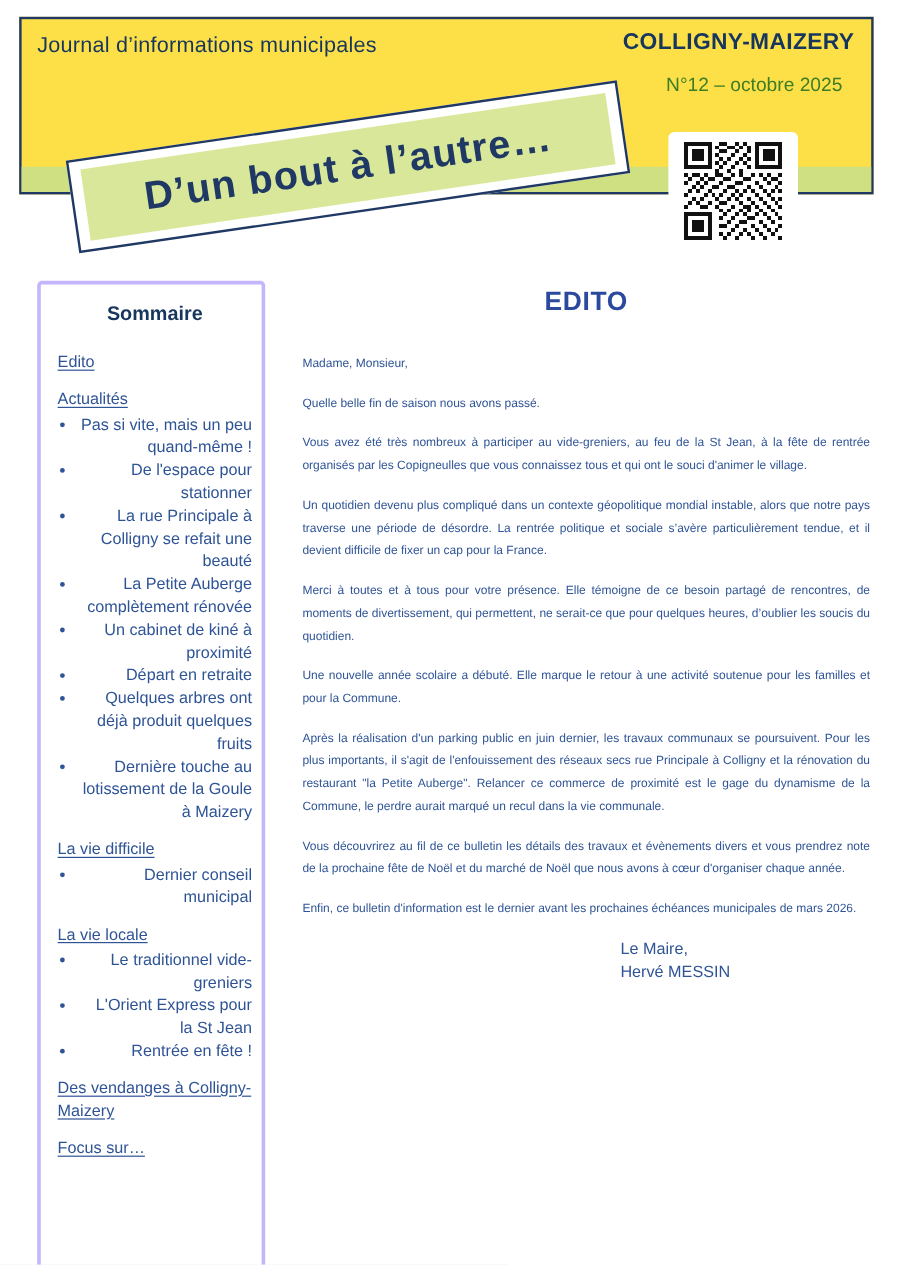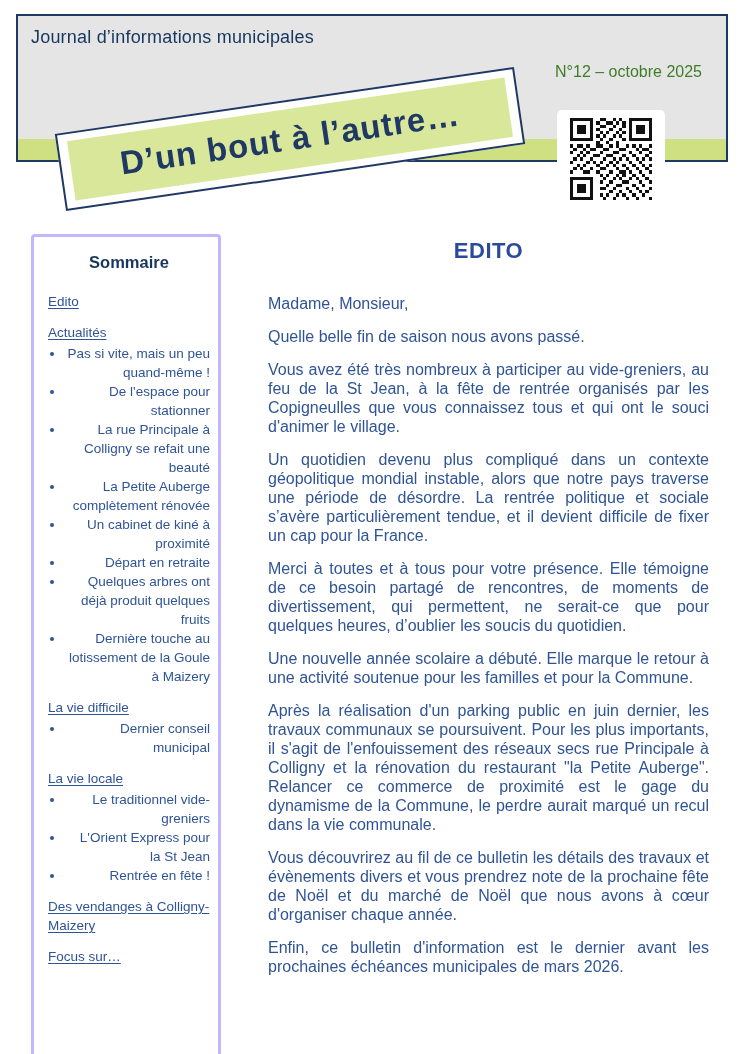--- a/index.html
+++ b/index.html
@@ -4,21 +4,21 @@
 <style>
   html,body{margin:0;padding:0;background:#eee;}
   .page{
     position:relative;width:755px;height:1054px;margin:0 auto;
     background:#ffffff;overflow:hidden;
     font-family:"Liberation Sans",sans-serif;
   }
   
   .header{
     position:absolute;left:16px;top:14px;width:708px;height:144px;
-    background:#e5e5e5;border:2px solid #1f3864;box-sizing:content-box;
+    background:#fde047;border:2px solid #1f3864;box-sizing:content-box;
   }
   .header-strip{
     position:absolute;left:0;right:0;bottom:0;height:21px;
     background:#cfe083;
   }
   .journal-label{
     position:absolute;left:13px;top:11px;
     font-size:18px;color:#17365d;letter-spacing:.2px;
   }
   .commune{
@@ -66,33 +66,34 @@
   .s-sec li{font-size:13.5px;line-height:19px;margin:0;padding-left:1px;}
   
   .main{
     position:absolute;left:252px;top:238px;width:473px;color:#2f5496;
   }
   .edito-title{
     text-align:center;font-size:22px;line-height:26px;font-weight:bold;
     color:#2b4a9e;letter-spacing:.5px;margin:0 0 30px;
   }
   .main p{
-    font-size:16px;line-height:19px;margin:0 16px 14px;
+    font-size:10px;line-height:19px;margin:0 0 14px;
     text-align:justify;
   }
   .signature{margin:8px 0 0 265px;font-size:13.5px;line-height:19px;}
 </style>
 </head>
 <body>
 
 <div class="page">
 
   <header class="header">
     <div class="header-strip"></div>
     <div class="journal-label">Journal d’informations municipales</div>
+    <div class="commune">COLLIGNY-MAIZERY</div>
     <div class="issue">N°12 – octobre 2025</div>
     <div class="banner">
       <div class="banner-inner">D’un bout à l’autre…</div>
     </div>
   </header>
 
   <div class="qr-box">
     <svg width="82" height="82" viewBox="0 0 25 25" shape-rendering="crispEdges">
       <path fill="#111" fill-rule="evenodd" d="M0 0h7v7H0zM1 1h5v5H1zM2 2h3v3H2zM18 0h7v7h-7zM19 1h5v5h-5zM20 2h3v3h-3zM0 18h7v7H0zM1 19h5v5H1zM2 20h3v3H2z"></path>
       <path fill="#111" d="M9 0h2v1H9zM13 0h1v1h-1zM15 0h1v1h-1zM8 1h1v1H8zM11 1h2v1h-2zM14 1h1v1h-1zM16 1h1v1h-1zM9 2h2v1H9zM13 2h1v1h-1zM16 2h1v1h-1zM8 3h1v1H8zM12 3h1v1h-1zM15 3h1v1h-1zM9 4h1v1H9zM11 4h1v1h-1zM14 4h1v1h-1zM16 4h1v1h-1zM8 5h1v1H8zM10 5h1v1h-1zM13 5h1v1h-1zM15 5h1v1h-1zM9 6h1v1H9zM12 6h1v1h-1zM16 6h1v1h-1zM8 7h1v1H8zM11 7h1v1h-1zM14 7h1v1h-1zM0 8h1v1H0zM2 8h2v1H2zM5 8h1v1H5zM8 8h2v1H8zM12 8h1v1h-1zM14 8h1v1h-1zM17 8h1v1h-1zM19 8h1v1h-1zM21 8h1v1h-1zM24 8h1v1h-1zM1 9h1v1H1zM4 9h1v1H4zM6 9h2v1H6zM10 9h2v1h-2zM15 9h2v1h-2zM20 9h1v1h-1zM22 9h2v1h-2zM0 10h1v1H0zM3 10h1v1H3zM5 10h1v1H5zM9 10h1v1H9zM13 10h2v1h-2zM18 10h1v1h-1zM21 10h1v1h-1zM24 10h1v1h-1zM2 11h1v1H2zM4 11h1v1H4zM7 11h2v1H7zM11 11h2v1h-2zM16 11h1v1h-1zM19 11h1v1h-1zM23 11h1v1h-1zM1 12h1v1H1zM3 12h1v1H3zM6 12h1v1H6zM10 12h1v1h-1zM13 12h1v1h-1zM15 12h1v1h-1zM17 12h1v1h-1zM20 12h1v1h-1zM22 12h1v1h-1zM24 12h1v1h-1zM0 13h1v1H0zM5 13h1v1H5zM7 13h1v1H7zM9 13h1v1H9zM12 13h1v1h-1zM14 13h1v1h-1zM18 13h1v1h-1zM21 13h1v1h-1zM2 14h1v1H2zM4 14h1v1H4zM8 14h1v1H8zM11 14h1v1h-1zM13 14h1v1h-1zM16 14h1v1h-1zM19 14h1v1h-1zM22 14h1v1h-1zM24 14h1v1h-1zM1 15h1v1H1zM3 15h1v1H3zM6 15h1v1H6zM9 15h2v1H9zM14 15h1v1h-1zM17 15h1v1h-1zM20 15h1v1h-1zM23 15h1v1h-1zM0 16h1v1H0zM4 16h2v1H4zM8 16h1v1H8zM12 16h1v1h-1zM15 16h2v1h-2zM18 16h1v1h-1zM21 16h1v1h-1zM24 16h1v1h-1zM9 17h1v1H9zM11 17h1v1h-1zM14 17h1v1h-1zM16 17h1v1h-1zM19 17h1v1h-1zM22 17h1v1h-1zM10 18h1v1h-1zM13 18h1v1h-1zM15 18h1v1h-1zM18 18h1v1h-1zM20 18h1v1h-1zM23 18h1v1h-1zM9 19h1v1H9zM12 19h1v1h-1zM16 19h2v1h-2zM21 19h1v1h-1zM24 19h1v1h-1zM11 20h1v1h-1zM14 20h2v1h-2zM19 20h1v1h-1zM22 20h1v1h-1zM9 21h2v1H9zM13 21h1v1h-1zM17 21h1v1h-1zM20 21h1v1h-1zM24 21h1v1h-1zM12 22h1v1h-1zM15 22h1v1h-1zM18 22h1v1h-1zM21 22h1v1h-1zM23 22h1v1h-1zM9 23h1v1H9zM11 23h1v1h-1zM14 23h1v1h-1zM16 23h1v1h-1zM19 23h1v1h-1zM22 23h1v1h-1zM10 24h1v1h-1zM13 24h1v1h-1zM17 24h1v1h-1zM20 24h1v1h-1zM24 24h1v1h-1z"></path>
@@ -149,15 +150,19 @@
     <h1 class="edito-title">EDITO</h1>
     <p>Madame, Monsieur,</p>
     <p>Quelle belle fin de saison nous avons passé.</p>
     <p>Vous avez été très nombreux à participer au vide-greniers, au feu de la St Jean, à la fête de rentrée organisés par les Copigneulles que vous connaissez tous et qui ont le souci d'animer le village.</p>
     <p>Un quotidien devenu plus compliqué dans un contexte géopolitique mondial instable, alors que notre pays traverse une période de désordre. La rentrée politique et sociale s’avère particulièrement tendue, et il devient difficile de fixer un cap pour la France.</p>
     <p>Merci à toutes et à tous pour votre présence. Elle témoigne de ce besoin partagé de rencontres, de moments de divertissement, qui permettent, ne serait-ce que pour quelques heures, d’oublier les soucis du quotidien.</p>
     <p>Une nouvelle année scolaire a débuté. Elle marque le retour à une activité soutenue pour les familles et pour la Commune.</p>
     <p>Après la réalisation d'un parking public en juin dernier, les travaux communaux se poursuivent. Pour les plus importants, il s'agit de l'enfouissement des réseaux secs rue Principale à Colligny et la rénovation du restaurant "la Petite Auberge". Relancer ce commerce de proximité est le gage du dynamisme de la Commune, le perdre aurait marqué un recul dans la vie communale.</p>
     <p>Vous découvrirez au fil de ce bulletin les détails des travaux et évènements divers et vous prendrez note de la prochaine fête de Noël et du marché de Noël que nous avons à cœur d'organiser chaque année.</p>
     <p>Enfin, ce bulletin d'information est le dernier avant les prochaines échéances municipales de mars 2026.</p>
+    <div class="signature">
+      <div>Le Maire,</div>
+      <div>Hervé MESSIN</div>
+    </div>
   </main>
 
 </div>
 
 </body></html>

